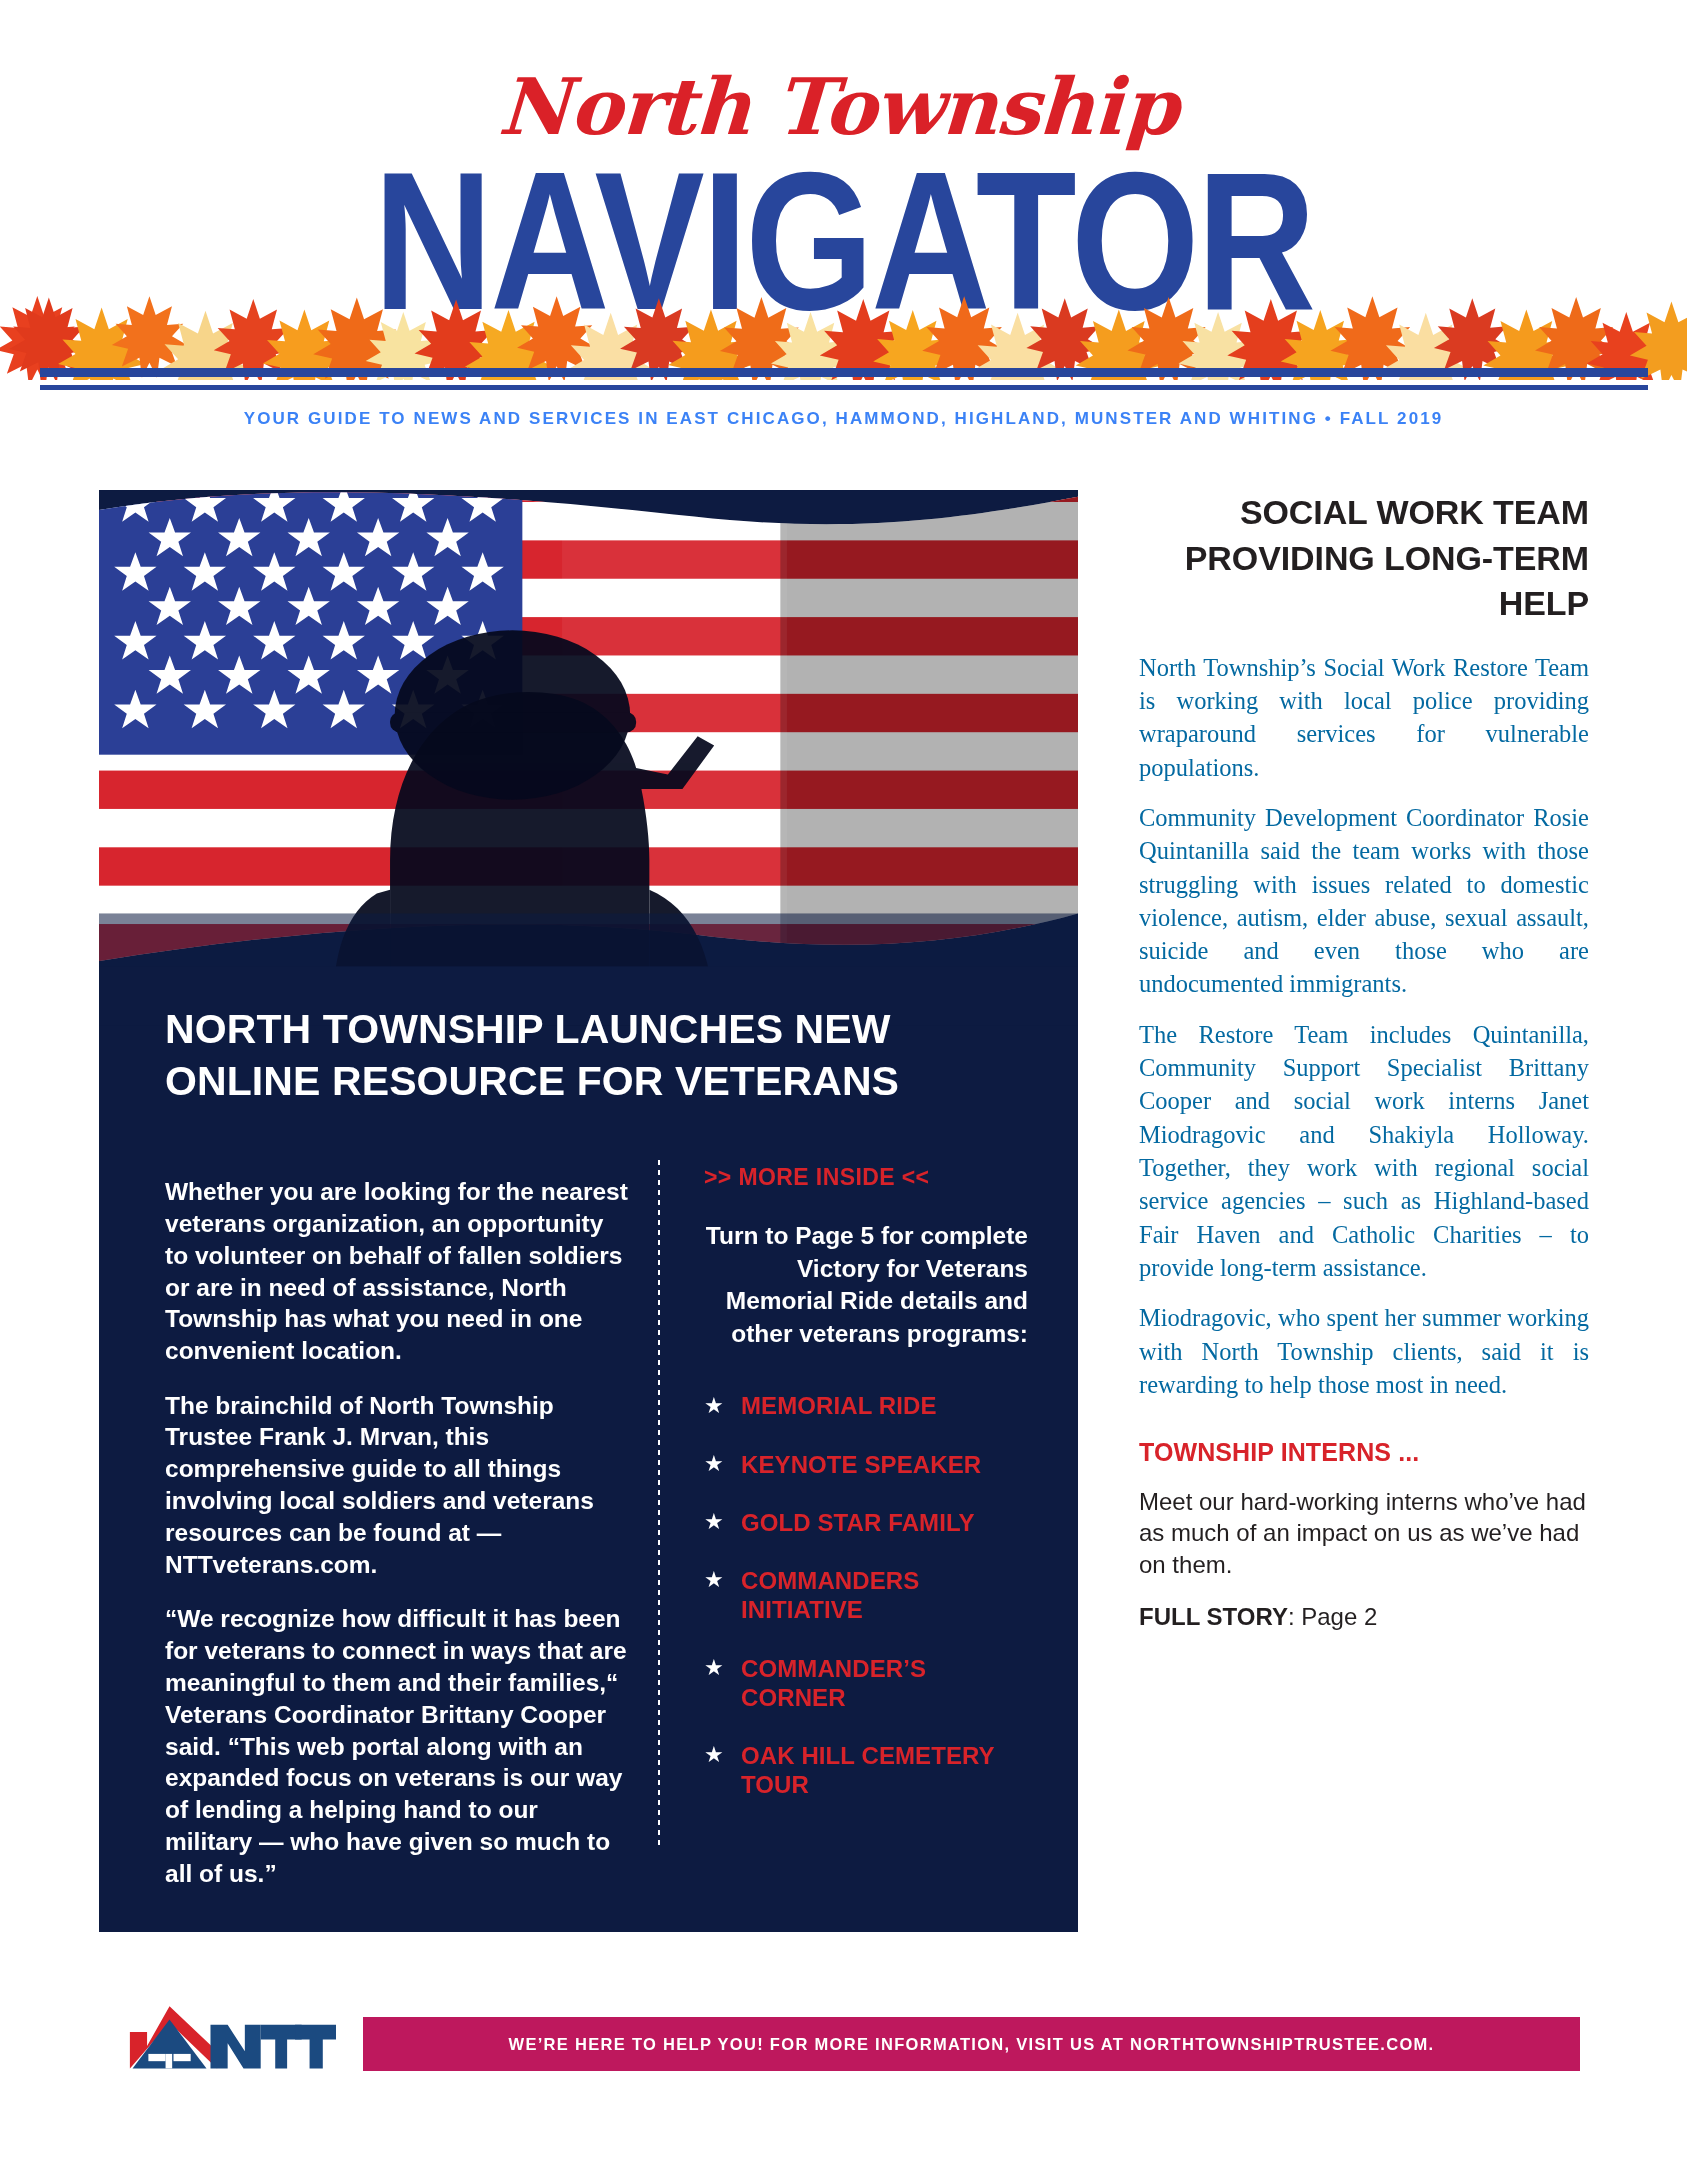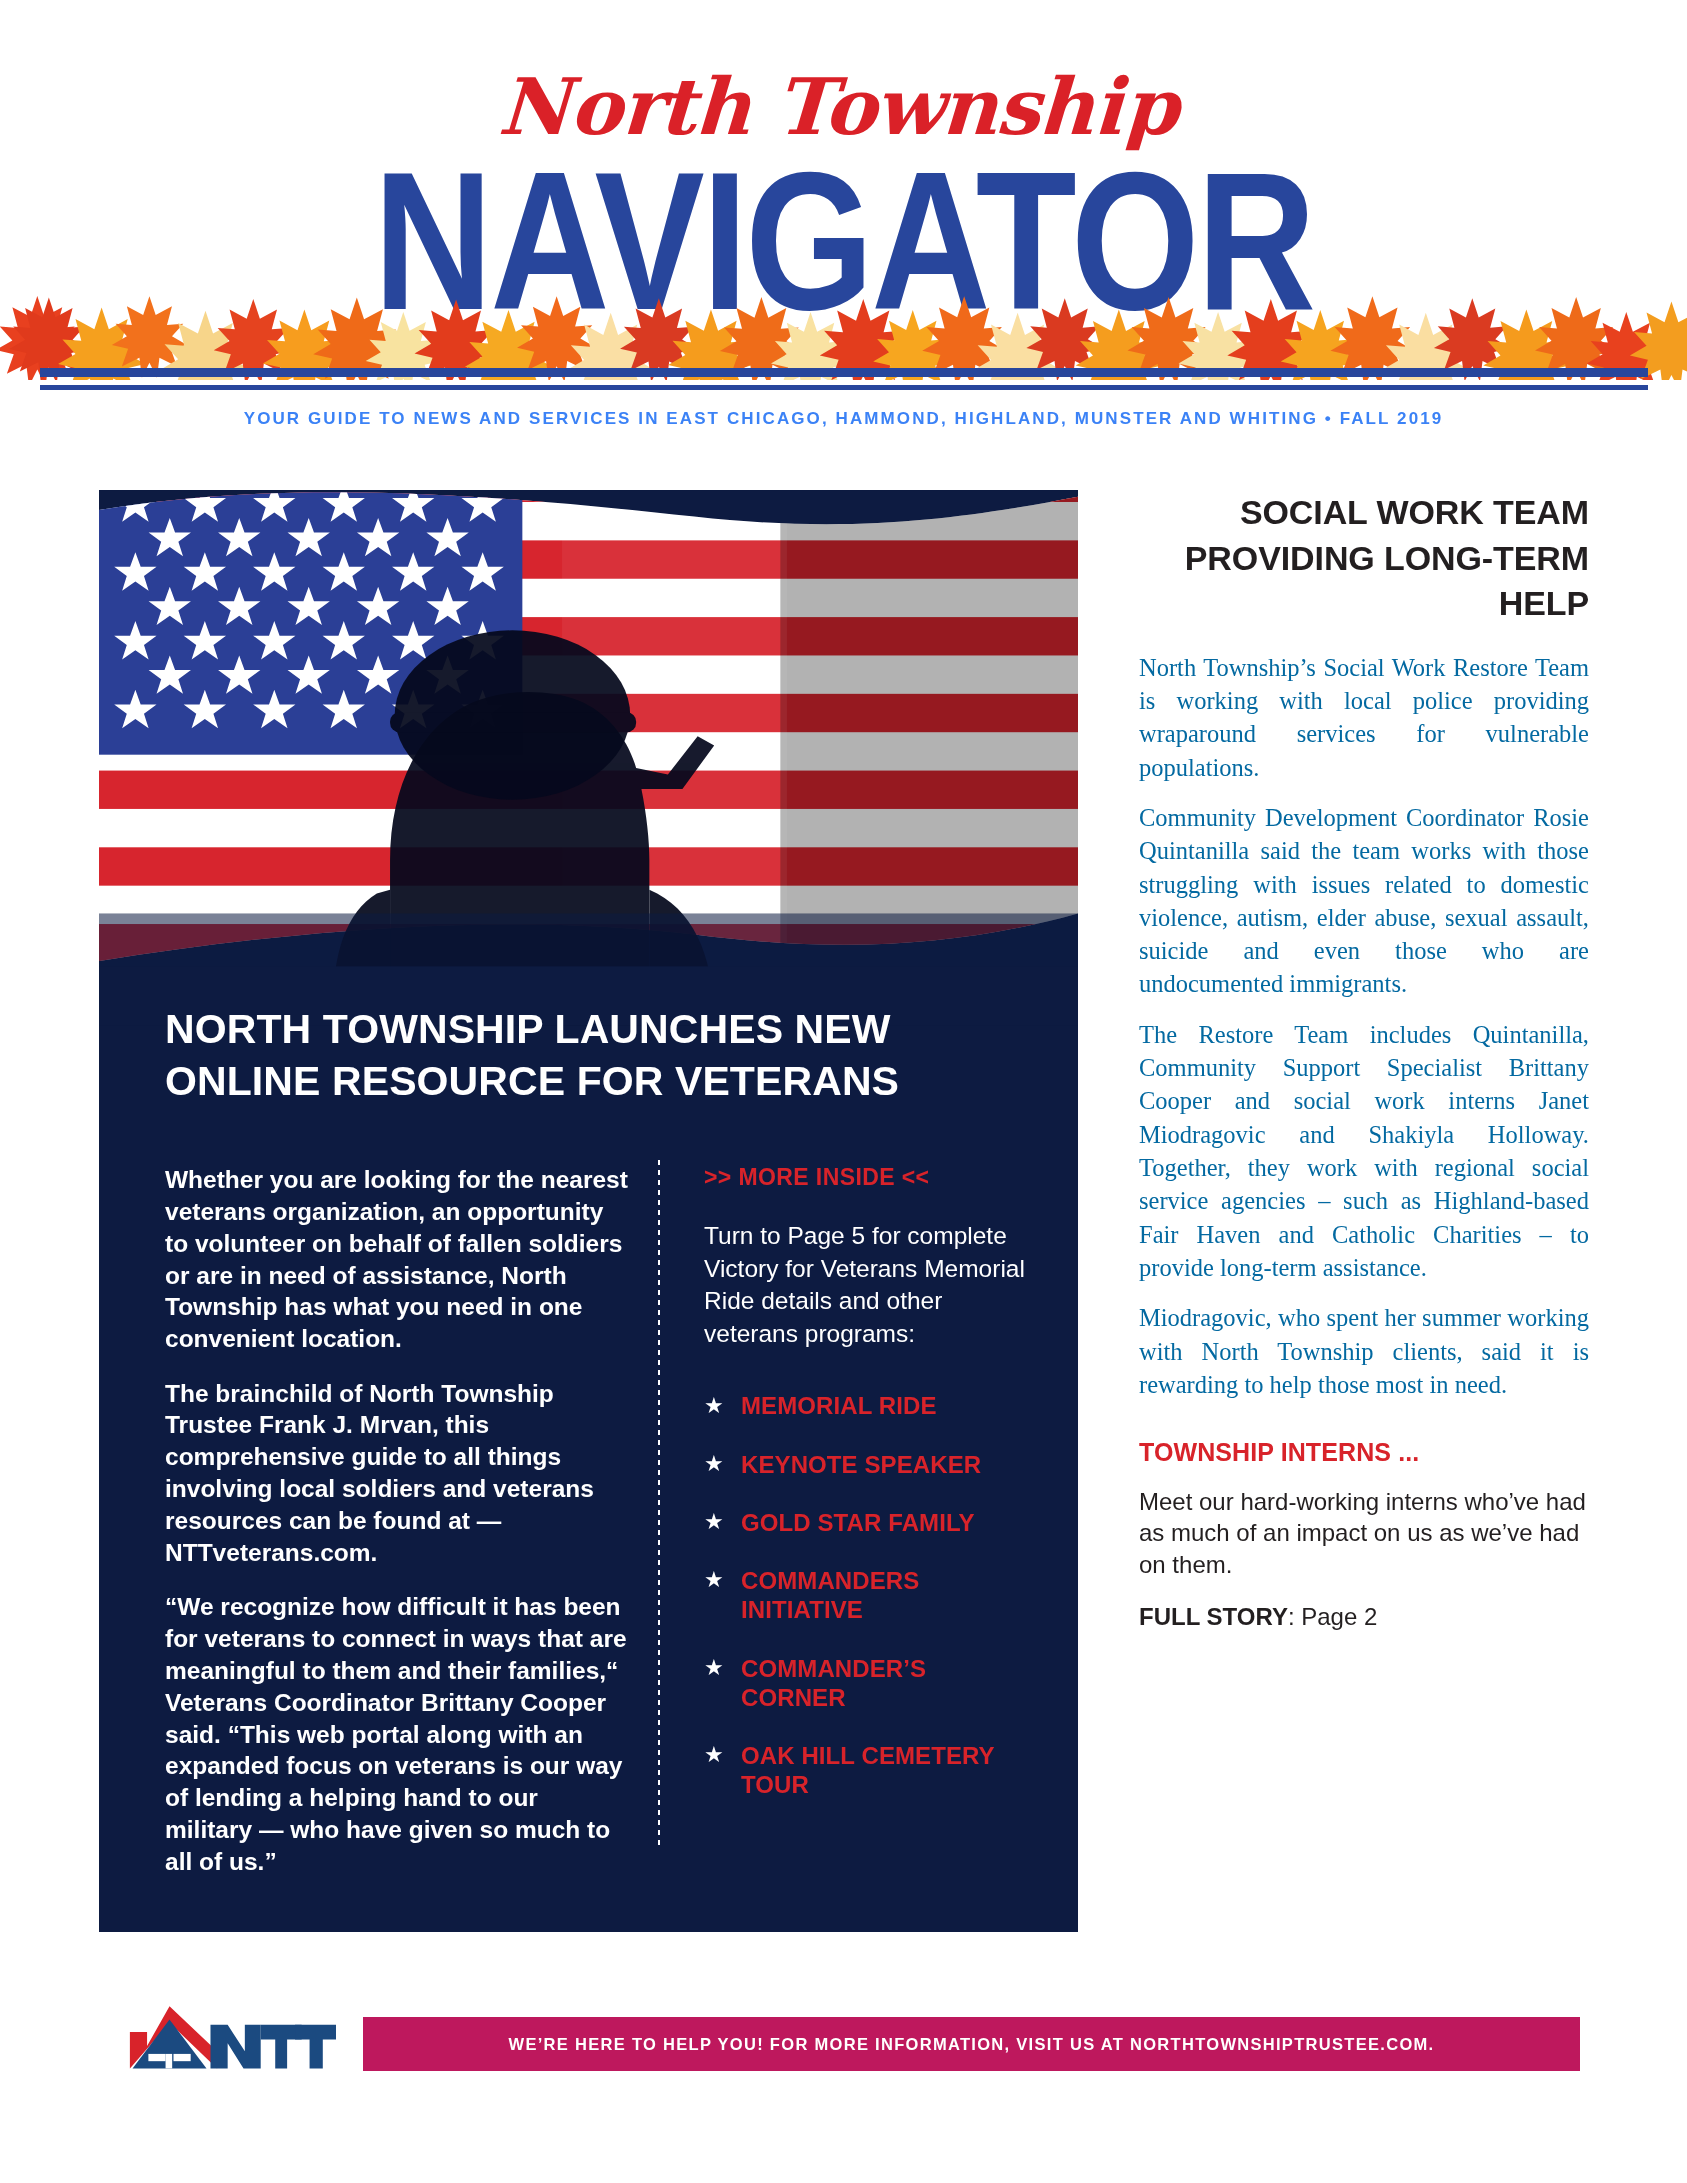--- a/index.html
+++ b/index.html
@@ -57,43 +57,43 @@
   .flagbox svg{display:block;width:979px;height:536px;}
 
   .feature-head{
     position:absolute;left:66px;top:513px;width:860px;
     font-family:"Liberation Sans", sans-serif;
     font-weight:700;font-size:41px;line-height:1.28;
     color:#ffffff;letter-spacing:0.1px;
   }
 
   .feature-cols{position:absolute;left:66px;top:674px;width:860px;height:728px;}
-  .col-left{position:absolute;left:0;top:0;width:466px;}
+  .col-left{position:absolute;left:0;top:12px;width:466px;}
   .col-left p{
     margin:0 0 22.5px 0;
     font-family:"Liberation Sans", sans-serif;
     font-weight:700;font-size:24.5px;line-height:1.30;
     color:#ffffff;
   }
 
   .divider{
     position:absolute;left:493px;top:-4px;width:2px;height:688px;
     background:repeating-linear-gradient(to bottom,#ffffff 0 4.6px,transparent 4.6px 10px);
   }
 
   .col-right{position:absolute;left:539px;top:0;width:324px;}
   .more-inside{
     font-family:"Liberation Sans", sans-serif;
     font-weight:700;font-size:23px;letter-spacing:0.4px;
     color:#d8232a;margin:0 0 29px 0;
   }
   .more-lead{
     font-family:"Liberation Sans", sans-serif;
-    font-weight:400;font-size:24.5px;line-height:1.33;
-    color:#ffffff;margin:0 0 41px 0;
+    font-weight:700;font-size:24.5px;line-height:1.33;
+    color:#ffffff;margin:0 0 41px 0;text-align:right;
   }
   .ins-item{display:flex;align-items:flex-start;margin-bottom:29px;}
   .ins-star{
     width:37px;flex:0 0 37px;color:#ffffff;font-size:22px;line-height:1.22;
     padding-top:1.3px;
   }
   .ins-label{
     font-family:"Liberation Sans", sans-serif;
     font-weight:700;font-size:24px;line-height:1.22;
     color:#d8232a;letter-spacing:0.1px;

